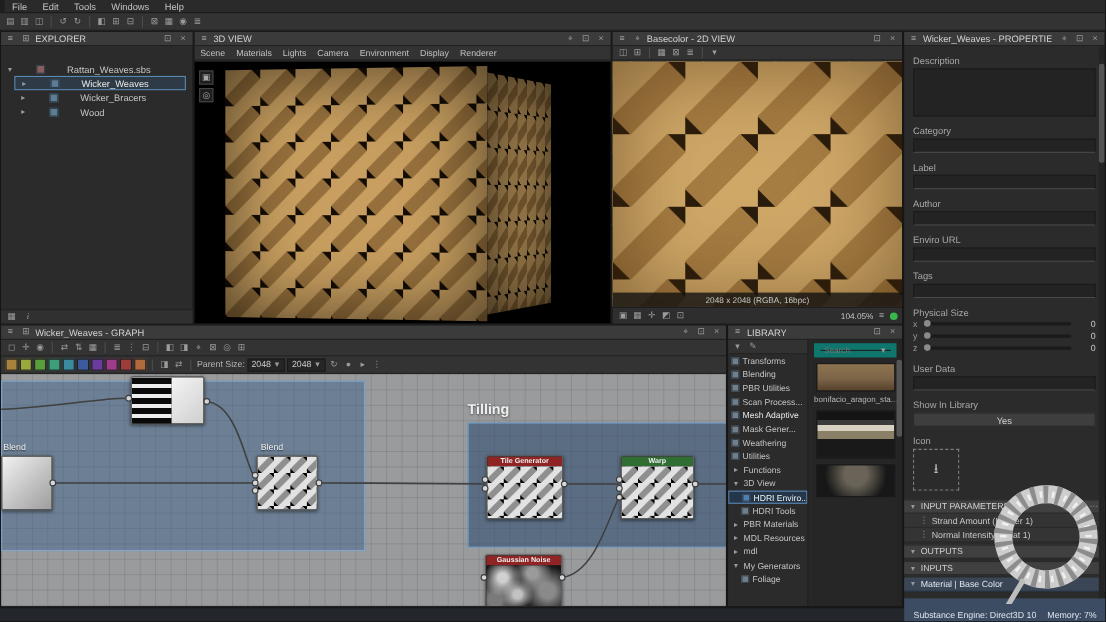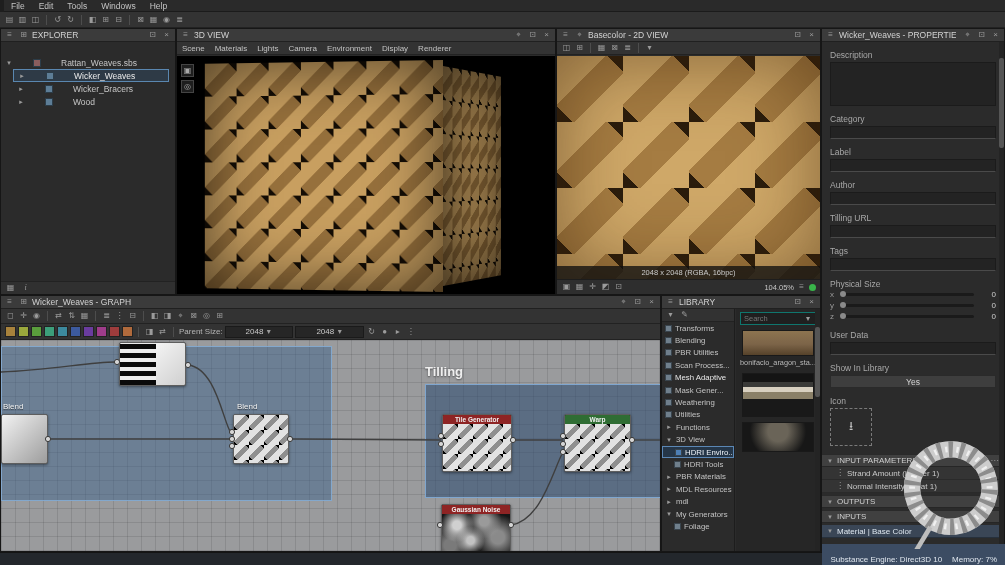--- a/index.html
+++ b/index.html
@@ -73,21 +73,21 @@
   .icon-drop{margin:2px 8px 0;width:42px;height:38px;border:1px dashed #7a7a7a;display:flex;align-items:center;justify-content:center;color:#bdbdbd;font-size:12px}
   .sec-hd{height:13px;background:#404040;border-top:1px solid #2a2a2a;border-bottom:1px solid #262626;
           display:flex;align-items:center;gap:3px;padding:0 4px;font-size:8px;color:#cfcfcf;margin-top:2px}
   .param-row{height:13px;background:#343434;border-bottom:1px solid #2a2a2a;display:flex;align-items:center;gap:3px;
              padding:0 4px 0 14px;font-size:8px;color:#c9c9c9}
   .mat-hd{height:13px;background:#3a4656;border-bottom:1px solid #26303c;display:flex;align-items:center;gap:3px;
           padding:0 4px;font-size:8px;color:#dde6ef;margin-top:2px}
   .ident-val{margin:2px 20px 0 8px;height:12px;border-bottom:1px solid #808080;color:#dedede;font-size:8.5px}
   
   #graph-tb2 .cicon{width:11px;height:11px;border:1px solid #222;flex:none}
-  .ps-box{display:flex;align-items:center;gap:2px;height:12px;background:#262626;border:1px solid #1a1a1a;padding:0 20px;color:#c9c9c9;font-size:8px}
+  .ps-box{display:flex;align-items:center;gap:2px;height:12px;background:#262626;border:1px solid #1a1a1a;padding:0 3px;color:#c9c9c9;font-size:8px}
   #graph-canvas{position:absolute;left:0;top:44px;right:0;bottom:0;background-color:#9a9b9d;overflow:hidden;
     background-image:linear-gradient(rgba(0,0,0,.10) 1px,transparent 1px),
                      linear-gradient(90deg,rgba(0,0,0,.10) 1px,transparent 1px);
     background-size:14px 14px}
   .gnode{position:absolute;border:1px solid #5e5e5e;border-radius:2px;box-shadow:0 1px 3px rgba(0,0,0,.45);z-index:3;background:#1c1c1c;overflow:hidden}
   .gnode-hd{height:9px;display:flex;align-items:center;justify-content:center;font-size:6.5px;font-weight:bold;color:#f0f0f0}
   .gnode-hd.red{background:#8e2424}.gnode-hd.green{background:#2f6d33}
   .gnode-label{position:absolute;z-index:3;font-size:8px;color:#f4f4f4;text-shadow:0 1px 1px rgba(0,0,0,.6)}
   .gframe{position:absolute;z-index:1;background:rgba(47,76,112,.58);border:1px solid #7fa6cf}
   .gmarquee{position:absolute;z-index:1;background:rgba(58,96,138,.48);border:1px solid rgba(135,175,215,.85)}
@@ -443,21 +443,21 @@
           <span class="tw">▾</span>
           <span>My Generators</span>
         </div>
       <div class="lib-row ind">
           <span class="fico"></span>
           <span>Foliage</span>
         </div>
     </div>
 
     <div style="position:absolute;left:74px;top:13px;right:0;bottom:0;background:#262626;overflow:hidden">
-      <div style="display:flex;align-items:center;gap:2px;margin:3px 4px 0;height:13px;background:#1f1f1f;border:1px solid #0f766e;padding:0 3px">
+      <div style="display:flex;align-items:center;gap:2px;margin:3px 4px 0;height:13px;background:#1f1f1f;border:6px solid #0f766e;padding:0 3px">
         <input style="flex: 1 1 0%; min-width: 0px; background: transparent; border: none; outline: none; color: rgb(207, 207, 207); font-size: 7.5px; font-family: inherit;" placeholder="Search">
         <span class="gi" style="width:8px">▾</span>
       </div>
       <div>
         <div class="lib-thumb" style="height:26px;background:linear-gradient(180deg,#8d7450,#7c6448 55%,#56422a);background-blend-mode:normal"></div>
         <div class="lib-cap">bonifacio_aragon_sta...</div>
       </div>
       <div>
         <div class="lib-thumb" style="height:44px;background:linear-gradient(180deg,#141414 0 18%,#3a3a38 18% 30%,#d8d0c0 30% 42%,#8a8068 42% 60%,#191919 60%)"></div>
       </div>
@@ -485,21 +485,21 @@
 
     <div class="prop-label">Category</div>
     <div class="prop-input"></div>
 
     <div class="prop-label">Label</div>
     <div class="prop-input"></div>
 
     <div class="prop-label">Author</div>
     <div class="prop-input"></div>
 
-    <div class="prop-label">Tilling URL</div>
+    <div class="prop-label">Enviro URL</div>
     <div class="prop-input"></div>
 
     <div class="prop-label">Tags</div>
     <div class="prop-input"></div>
 
     <div class="prop-label">Physical Size</div>
     <div class="slider-row">
       <span class="ax">x</span>
       <span class="slider-track">
           <span class="slider-handle"></span>

